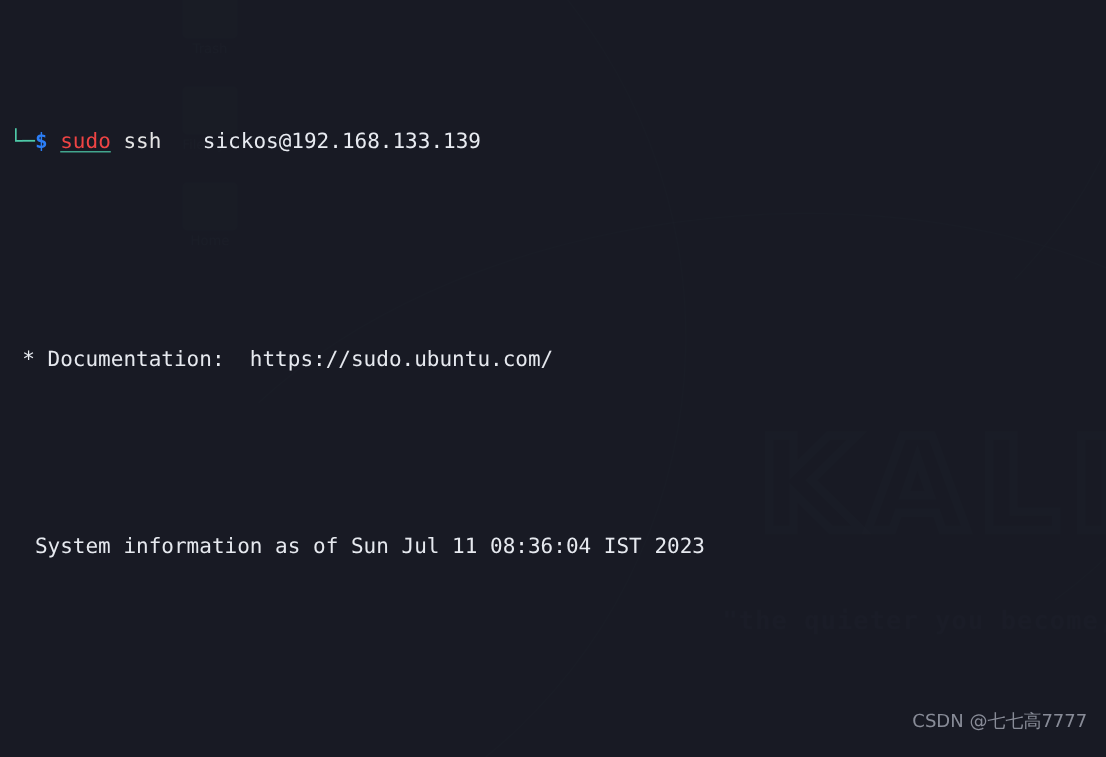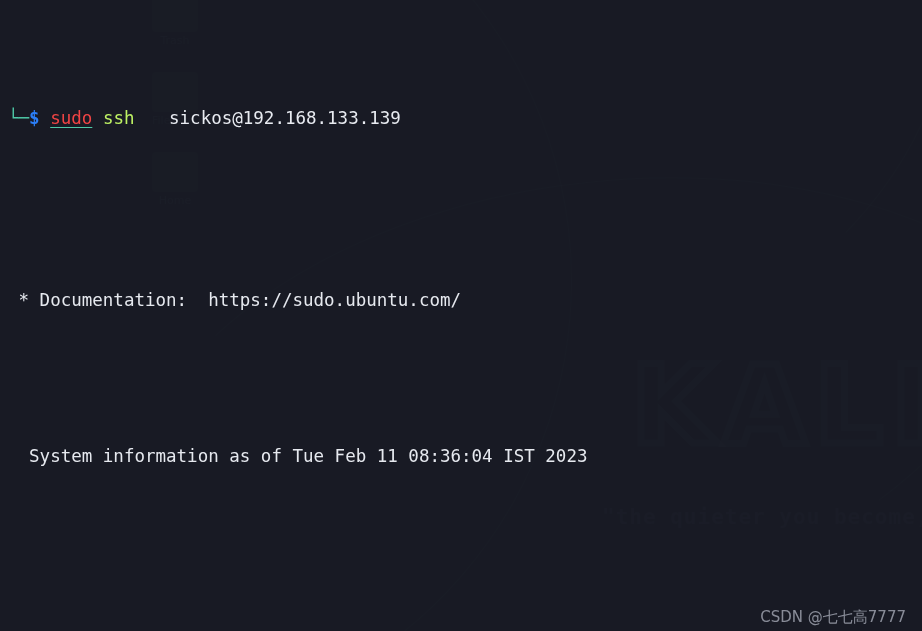--- a/index.html
+++ b/index.html
@@ -103,28 +103,28 @@
     color: #e6e9ef;
     white-space: pre;
     letter-spacing: 0px;
   }
   .line { height: 26px; white-space: pre; }
 
   
   .c-promptbox { color: #4ec9a8; }
   .c-dollar    { color: #2b7ef7; font-weight: bold; }
   .c-sudo      { color: #ef4444; text-decoration: underline; text-decoration-color: #4ec9a8; text-underline-offset: 3px; }
-  .c-cmd       { color: #bef264; margin-top: 19px; }
+  .c-cmd       { color: #e5e5e5; margin-top: 19px; }
   .c-white     { color: #e8ebf1; padding-left: 24px; }
 
   
   #watermark {
     position: absolute;
     right: 16px;
-    bottom: 4px;
+    bottom: 20px;
     font-family: "DejaVu Sans", "Liberation Sans", sans-serif;
     font-size: 15px;
     color: rgba(205,210,222,0.62);
     white-space: nowrap;
     user-select: none;
   }
 </style>
 </head>
 <body>
 
@@ -155,21 +155,21 @@
 
   <div id="terminal">
     <div id="terminal-body">
 
       
       <div class="line"><span class="c-promptbox">└─</span><span class="c-dollar">$</span> <span class="c-sudo">sudo</span> <span class="c-cmd">ssh</span><span class="c-white"> sickos@192.168.133.139</span></div>
 
       <div class="line"></div>
       <div class="line"> * Documentation:  https://sudo.ubuntu.com/</div>
       <div class="line"></div>
-      <div class="line">  System information as of Tue Feb 11 08:36:04 IST 2023</div>
+      <div class="line">  System information as of Sun Jul 11 08:36:04 IST 2023</div>
       
       
       
       
       
       
       
       
       
       

